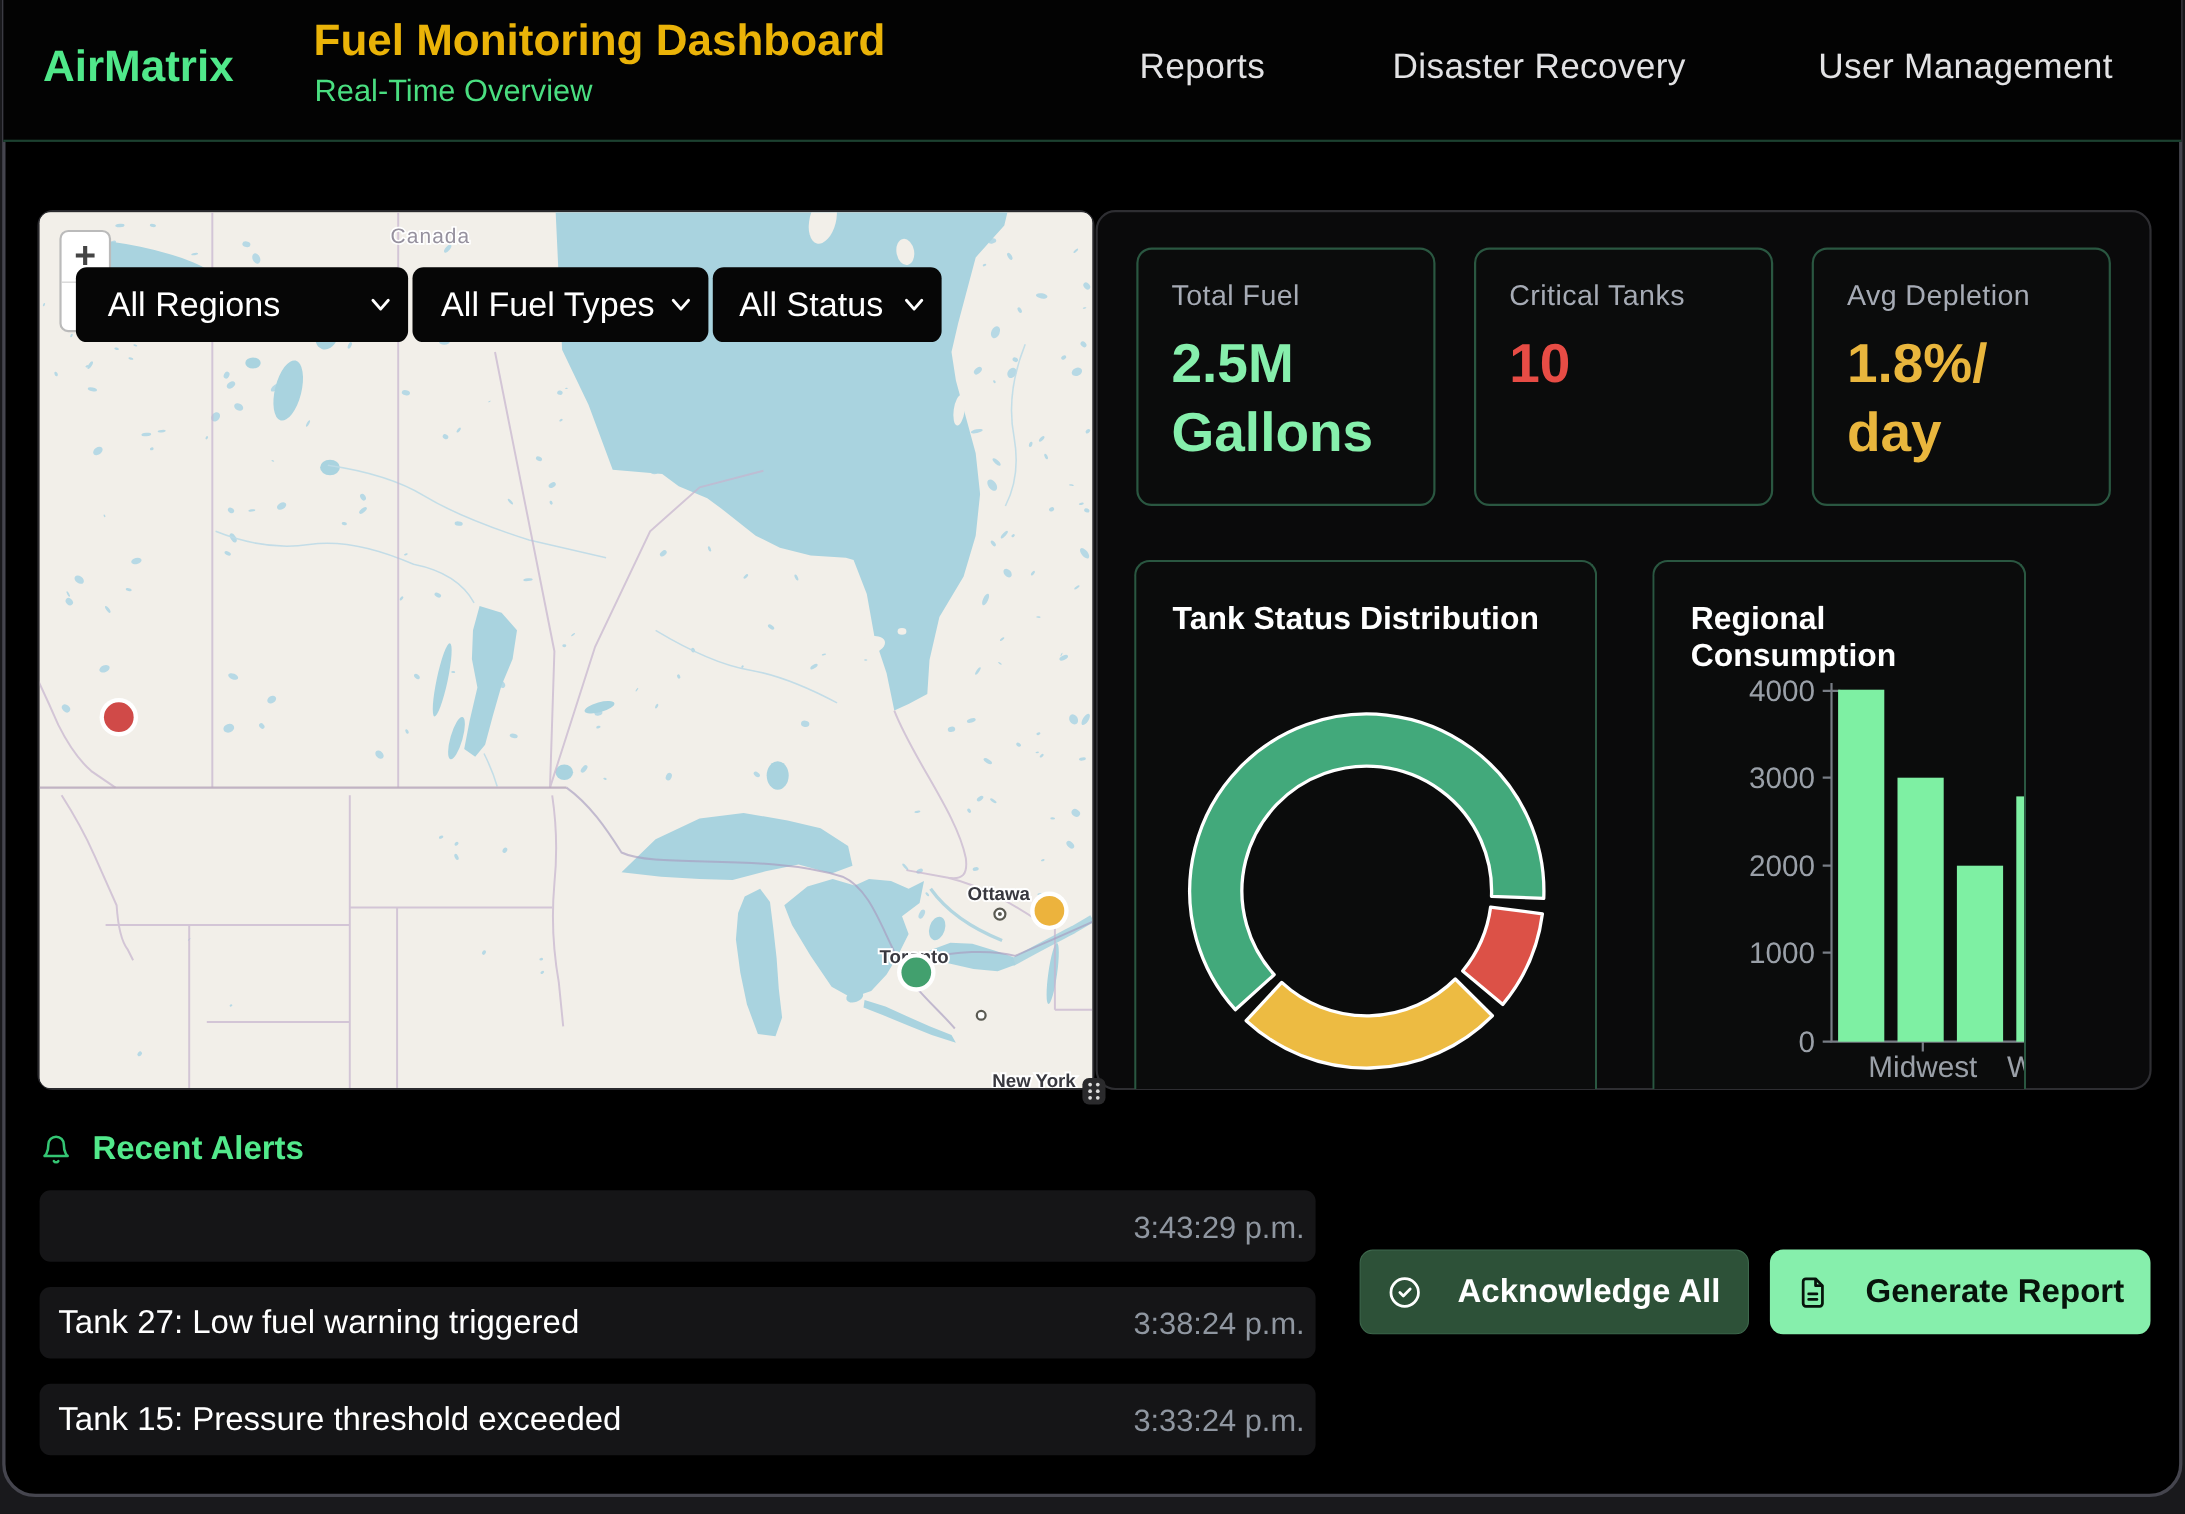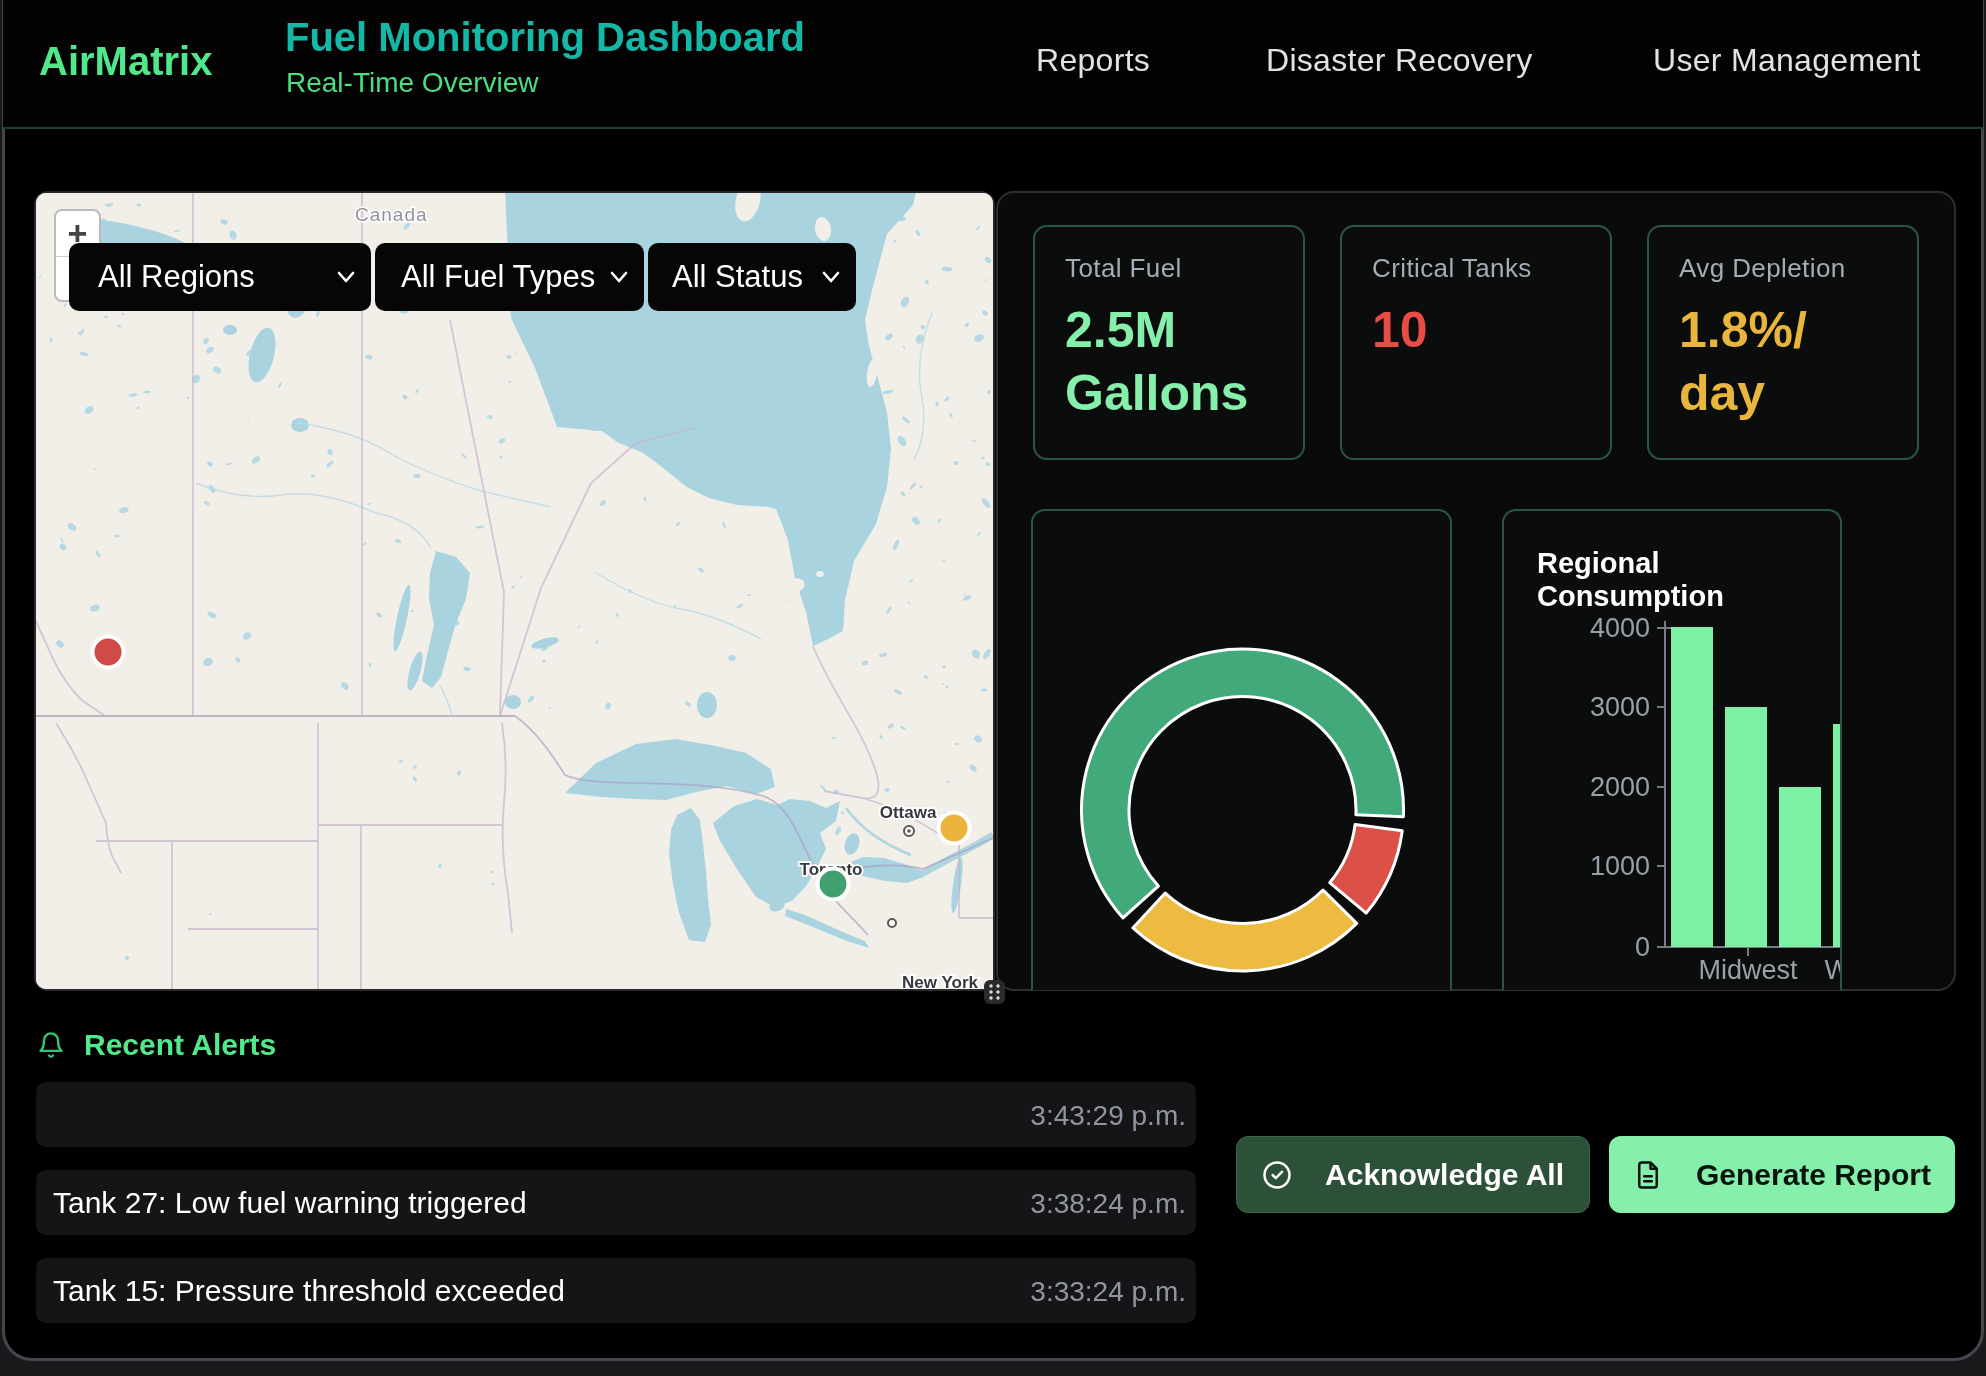--- a/index.html
+++ b/index.html
@@ -2,21 +2,21 @@
 <html><head>
 <meta charset="utf-8">
 <style>
   * { margin:0; padding:0; box-sizing:border-box; }
   html,body { width:1986px; height:1376px; background:#19191c; font-family:"Liberation Sans", sans-serif; overflow:hidden; }
   .abs { position:absolute; }
   #frame { position:absolute; left:2px; top:-30px; width:1982px; height:1391px; border:3px solid #45454e; border-radius:30px; background:#000; }
   
   #header { position:absolute; left:3px; top:0; width:1980px; height:129px; background:#030303; border-bottom:2px solid #1c4130; }
   #logo { position:absolute; left:36px; top:39px; font-size:40px; font-weight:bold; color:#50e88a; }
-  #title { position:absolute; left:282px; top:15px; font-size:40px; font-weight:bold; color:#14b8a6; }
+  #title { position:absolute; left:282px; top:15px; font-size:40px; font-weight:bold; color:#eab308; }
   #subtitle { position:absolute; left:283px; top:67px; font-size:28px; color:#4ade80; }
   .nav { position:absolute; top:42px; font-size:32px; letter-spacing:0.3px; color:#e2e2e4; }
   
   #mapborder { position:absolute; left:34px; top:191px; width:961px; height:800px; border:2px solid #2a2a2e; border-radius:14px; }
   #panel { position:absolute; left:996px; top:191px; width:960px; height:800px; border:2px solid #2e2e32; border-radius:18px; background:#0a0a0b; overflow:hidden; }
   #map { position:absolute; left:36px; top:193px; width:957px; height:796px; border-radius:10px; overflow:hidden; background:#f2efe9; }
   
   #zoomctl { position:absolute; left:18px; top:16px; width:47px; height:93px; background:#fff; border-radius:8px; border:2px solid #bbb; }
   #zoomctl .plus { position:absolute; left:0; top:0; width:100%; height:46px; border-bottom:1px solid #ccc; color:#444; font-size:34px; font-weight:bold; text-align:center; line-height:44px; }
   .dd { position:absolute; top:50px; height:68px; background:#060606; border-radius:10px; color:#fff; display:flex; align-items:center; font-size:31px; font-weight:500; }
@@ -397,20 +397,21 @@
 <div class="card" style="left:1340px; top:225px; width:272px; height:235px;">
   <div class="stat-label">Critical Tanks</div>
   <div class="stat-value" style="color:#e74c45;">10</div>
 </div>
 <div class="card" style="left:1647px; top:225px; width:272px; height:235px;">
   <div class="stat-label">Avg Depletion</div>
   <div class="stat-value" style="color:#e9b63d;">1.8%/ day</div>
 </div>
 
 <div class="card" style="left:1031px; top:509px; width:421px; height:481px; border-bottom:none; border-bottom-left-radius:0; border-bottom-right-radius:0; overflow:hidden;">
+  <div class="ctitle">Tank Status Distribution</div>
   <svg class="abs" style="left:0; top:0;" width="421" height="480" viewBox="0 0 421 480">
     <g stroke="#fff" stroke-width="3" stroke-linejoin="round">
       <path d="M90.0,406.9 A161,161 0 1 1 370.4,305.7 L322.9,303.8 A113.5,113.5 0 1 0 125.3,375.1 Z" fill="#42a97b"></path>
       <path d="M369.2,319.7 A161,161 0 0 1 333.2,402.1 L296.7,371.7 A113.5,113.5 0 0 0 322.1,313.6 Z" fill="#dc5147"></path>
       <path d="M323.7,412.4 A161,161 0 0 1 99.9,416.9 L132.2,382.1 A113.5,113.5 0 0 0 290.0,379.0 Z" fill="#edbb42"></path>
     </g>
   </svg>
 </div>
 <div class="card" style="left:1502px; top:509px; width:340px; height:481px; border-bottom:none; border-bottom-left-radius:0; border-bottom-right-radius:0; overflow:hidden;">
   <div class="ctitle">Regional Consumption</div>

